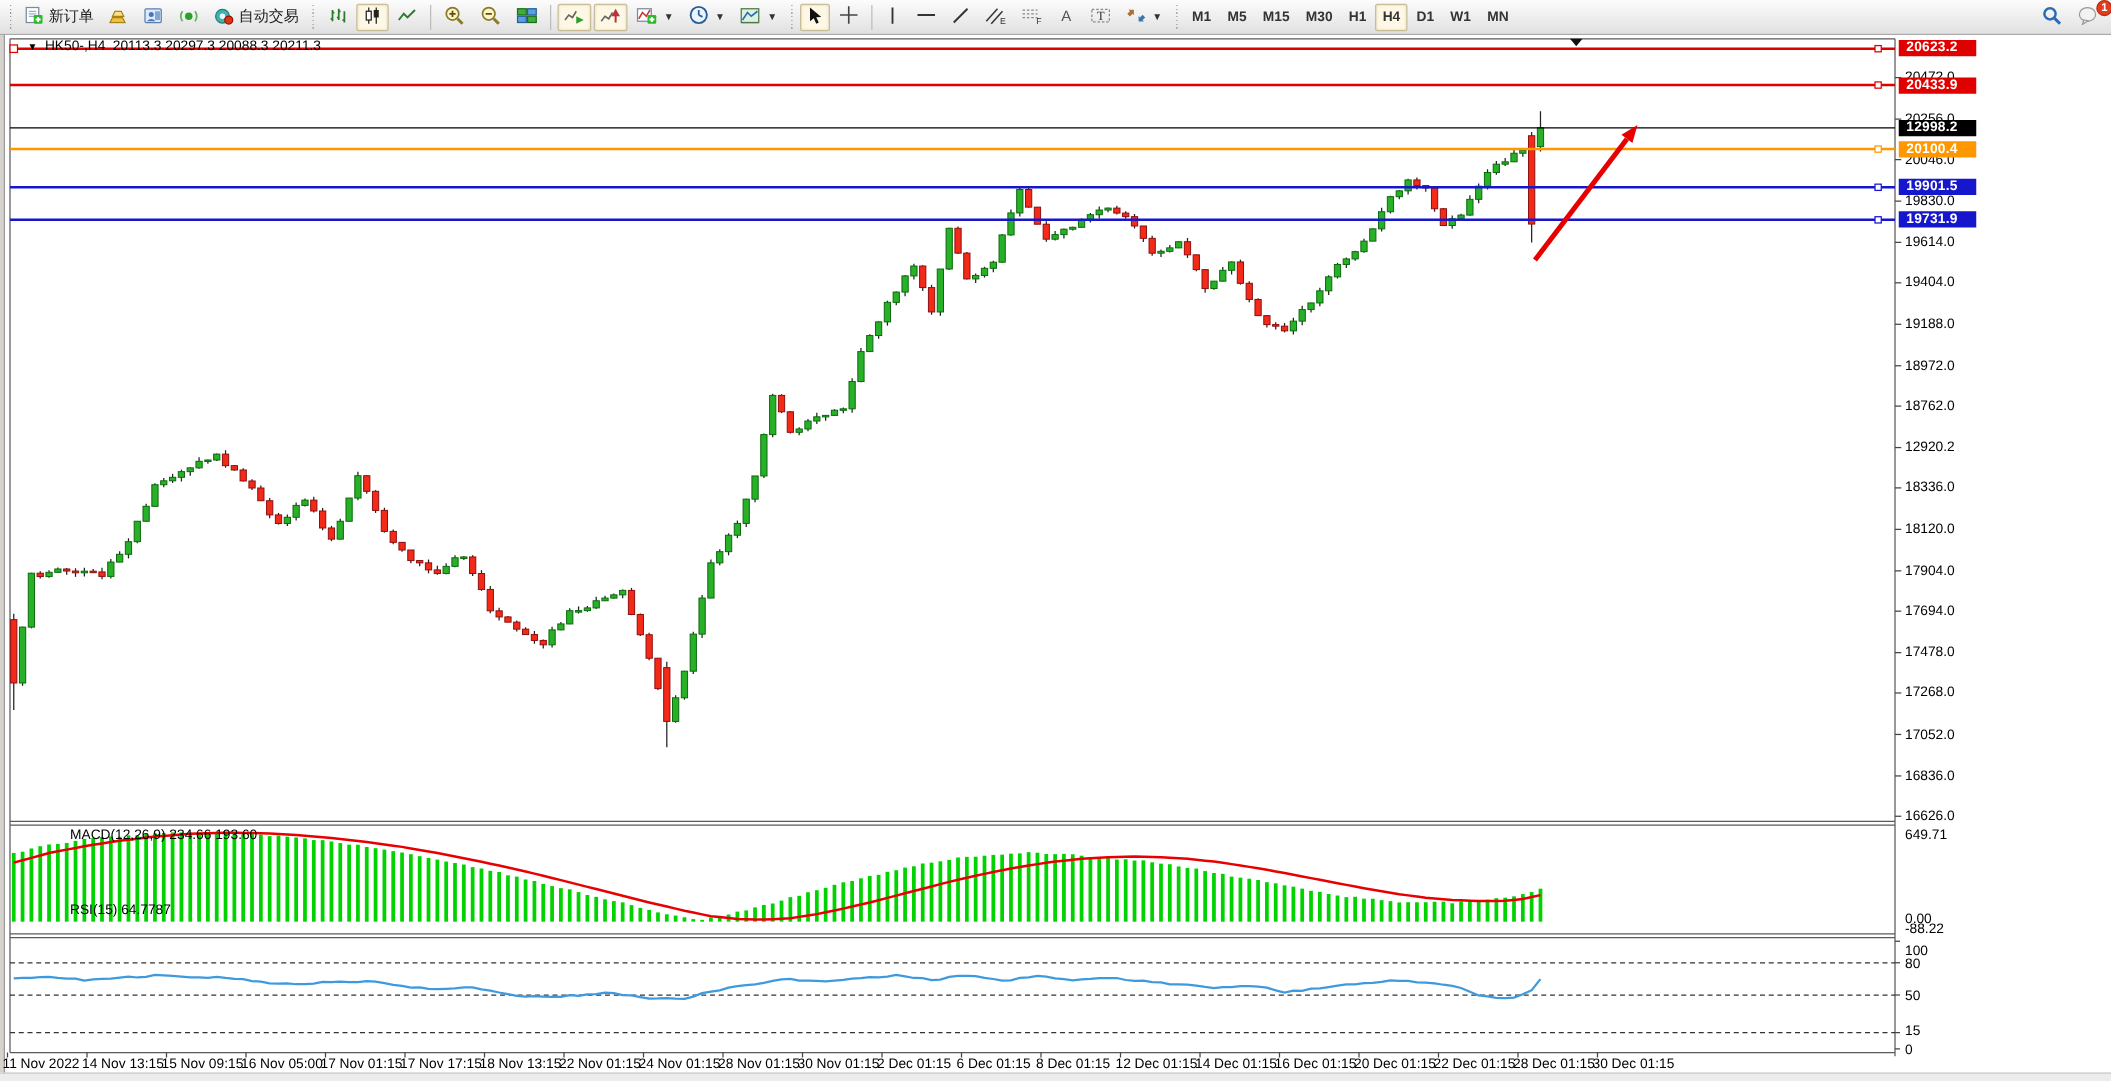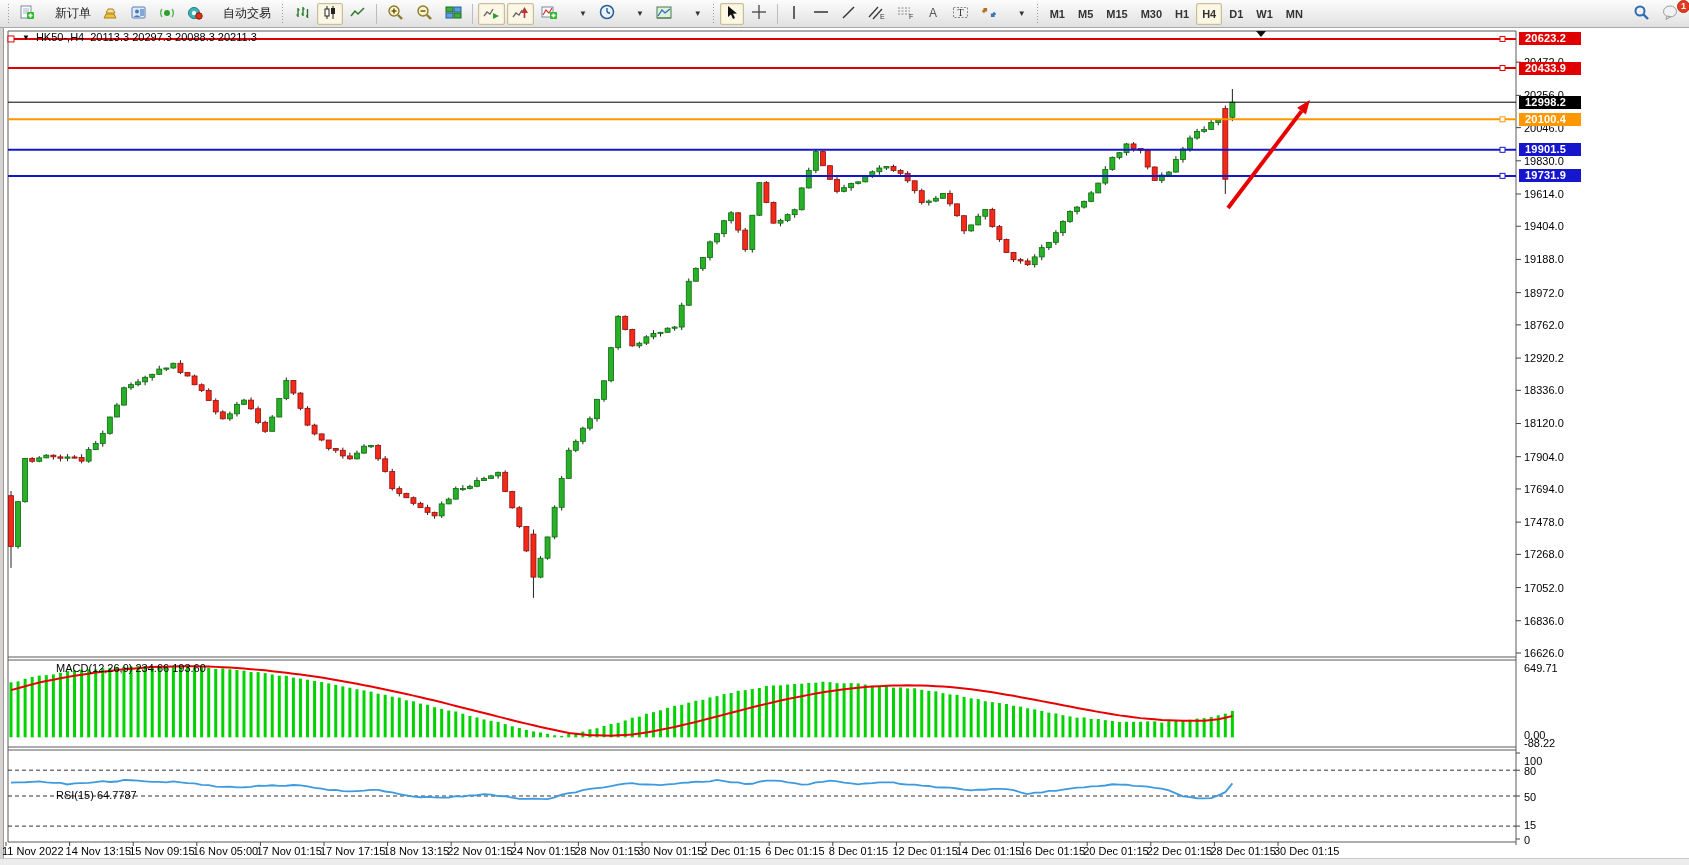--- a/index.html
+++ b/index.html
@@ -11,21 +11,21 @@
   }
   
   .toolbar {
     position:absolute; top:0; left:0; width:1689px; height:28px;
     background:linear-gradient(#fcfcfc,#e9e9e9 70%,#e0e0e0);
     border-bottom:1px solid #a9a9a9;
     display:flex; align-items:center; padding:0 4px; gap:2px; z-index:30;
   }
   .tb-btn {
     height:22px; min-width:23px; display:flex; align-items:center; justify-content:center;
-    gap:20px; padding:0 4px; border:1px solid transparent; border-radius:2px;
+    gap:4px; padding:0 4px; border:1px solid transparent; border-radius:2px;
     font-size:12px; color:#1a1a1a; white-space:nowrap; cursor:default;
   }
   .tb-btn.pressed { background:#fdf7e6; border-color:#c8bd96; box-shadow:inset 0 0 2px #d9cfae;text-align:center; }
   .tb-sep { width:1px; height:20px; background:#bdbdbd; margin:0 3px; }
   .tb-grip { width:5px; height:20px; margin:0 2px;
     background-image:repeating-linear-gradient(#9a9a9a 0 1px, transparent 1px 3px);
     background-size:1px 100%; background-repeat:no-repeat; background-position:2px 0; }
   .caret { font-size:8px; color:#333; margin-left:1px; }
   .tf-btn { font-size:11px; font-weight:bold; color:#333; padding:0 5px; }
   .toolbar-spring { flex:1; }
@@ -1320,21 +1320,21 @@
 </div>
 <div class="window-edge"></div>
 
 <div class="chart-title">
   <span class="title-caret">▼</span>
   <span style="font-weight:normal;">HK50-,H4</span>
   <span>20113.3 20297.3 20088.3 20211.3</span>
 </div>
 
 <div class="ind-label" style="top:662px;">MACD(12,26,9) 234.66 193.60</div>
-<div class="ind-label" style="top:789px;">RSI(15) 64.7787</div>
+<div class="ind-label" style="top:722px;">RSI(15) 64.7787</div>
 
 <div id="price-axis">
     <div class="axis-label" style="top: 56.1848px;">20472.0</div>
     <div class="axis-label" style="top: 89.3666px;">20256.0</div>
     <div class="axis-label" style="top: 121.627px;">20046.0</div>
     <div class="axis-label" style="top: 154.809px; text-align: right;">19830.0</div>
     <div class="axis-label" style="top: 187.99px;">19614.0</div>
     <div class="axis-label" style="top: 220.251px;">19404.0</div>
     <div class="axis-label" style="top: 253.432px; text-align: right;">19188.0</div>
     <div class="axis-label" style="top: 286.614px;">18972.0</div>

